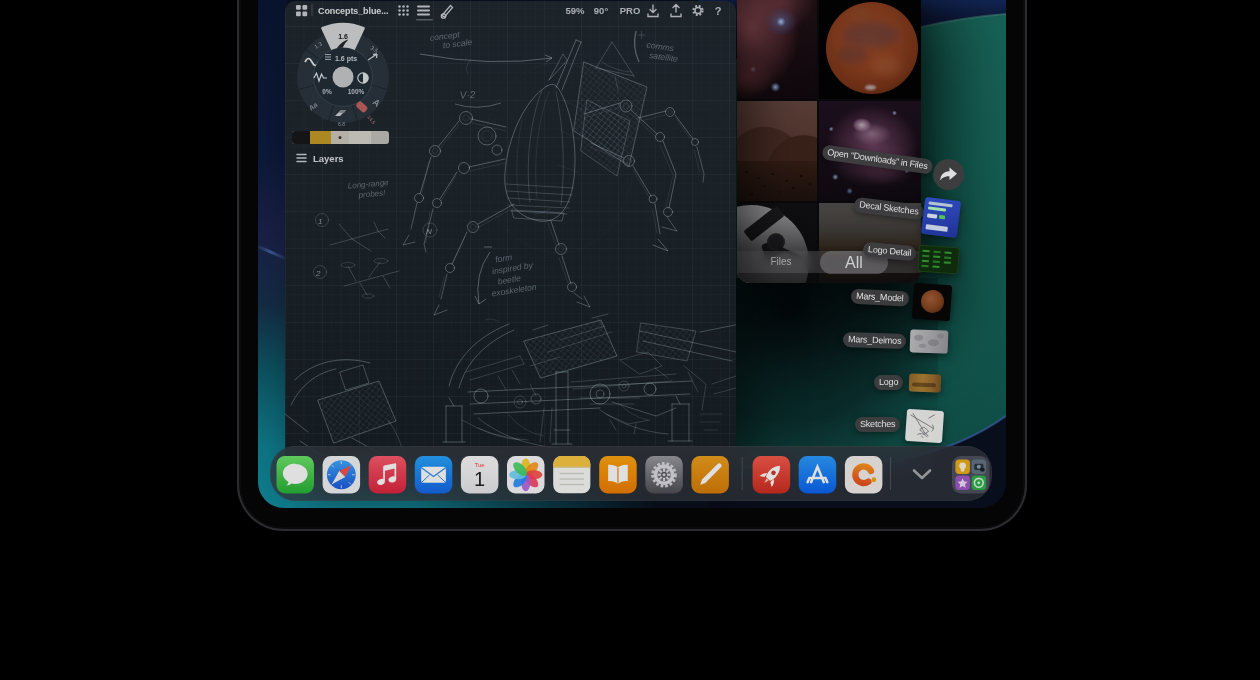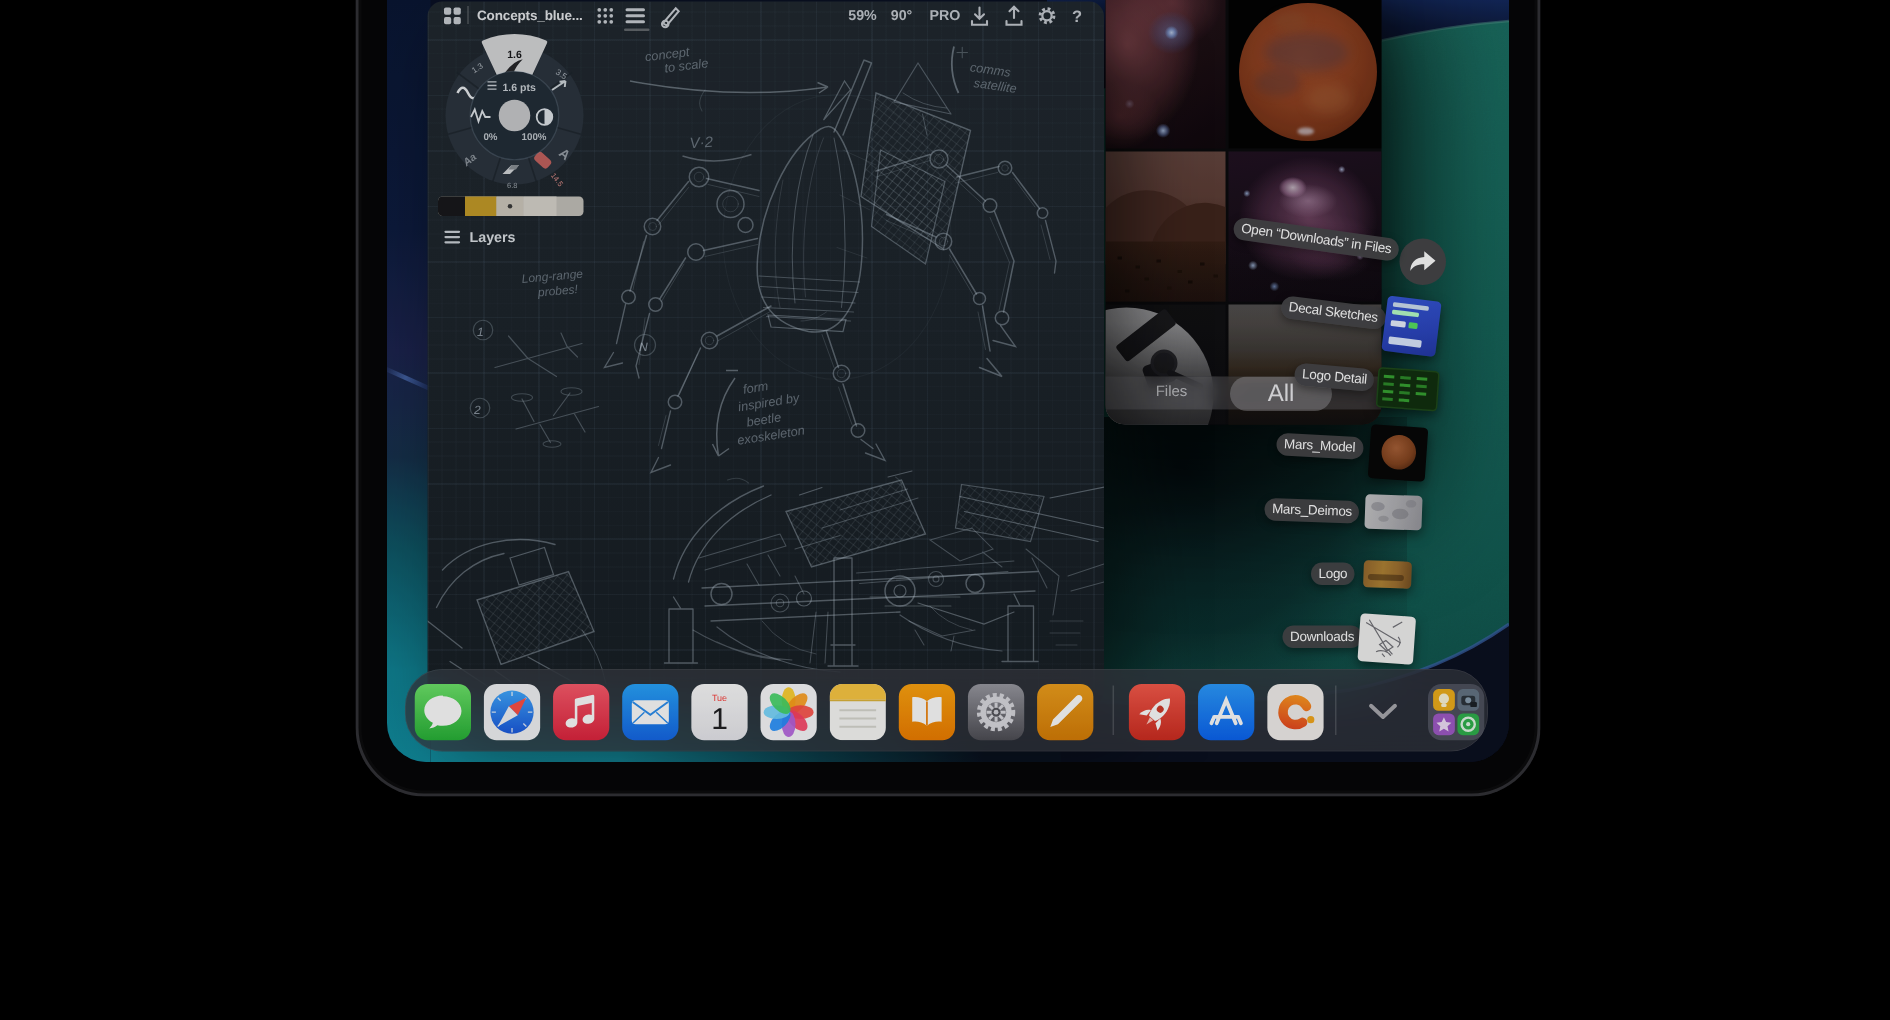--- a/index.html
+++ b/index.html
@@ -419,21 +419,21 @@
     <div class="thumb" style="left:652px;top:330px;width:38px;height:23px;transform:rotate(2deg);background:linear-gradient(100deg,#c6c6c8,#b2b2b6 50%,#98989e);">
       <div class="abs" style="left:4px;top:5px;width:9px;height:6px;border-radius:50%;background:rgba(120,120,128,.45);"></div>
       <div class="abs" style="left:18px;top:9px;width:11px;height:7px;border-radius:50%;background:rgba(110,110,118,.4);"></div>
       <div class="abs" style="left:27px;top:3px;width:7px;height:5px;border-radius:50%;background:rgba(125,125,132,.4);"></div>
       <div class="abs" style="left:9px;top:14px;width:7px;height:4px;border-radius:50%;background:rgba(115,115,122,.35);"></div>
     </div>
     <div class="pill" style="left:616px;top:375px;">Logo</div>
     <div class="thumb" style="left:651px;top:374px;width:32px;height:18px;transform:rotate(2deg);background:linear-gradient(95deg,#96682e 0%,#b08334 40%,#9e7030 70%,#775022 100%);">
       <div class="abs" style="left:3px;top:9px;width:24px;height:4px;background:rgba(55,33,11,.5);border-radius:2px;"></div>
     </div>
-    <div class="pill" style="left:597px;top:417px;">Downloads</div>
+    <div class="pill" style="left:597px;top:417px;">Sketches</div>
     <div class="thumb" style="left:648px;top:410px;width:37px;height:32px;transform:rotate(4deg);background:#f3f3f2;">
       <svg width="37" height="32" viewBox="0 0 37 32">
         <g stroke="#74747a" stroke-width="0.8" fill="none">
           <path d="M4 6 L28 18 M6 4 L20 24 M14 20 l4 -3 5 4 -4 3 z M12 25 c3 -2 8 -1 10 2 M22 8 l6 -4"></path>
           <path d="M16 26 l2 2 M20 23 l3 3 M26 14 c2 2 2 5 0 7"></path>
         </g>
       </svg>
     </div>
   </div>
   <div id="dockwrap" class="abs" style="left:0;top:0;width:748px;height:508px;">

